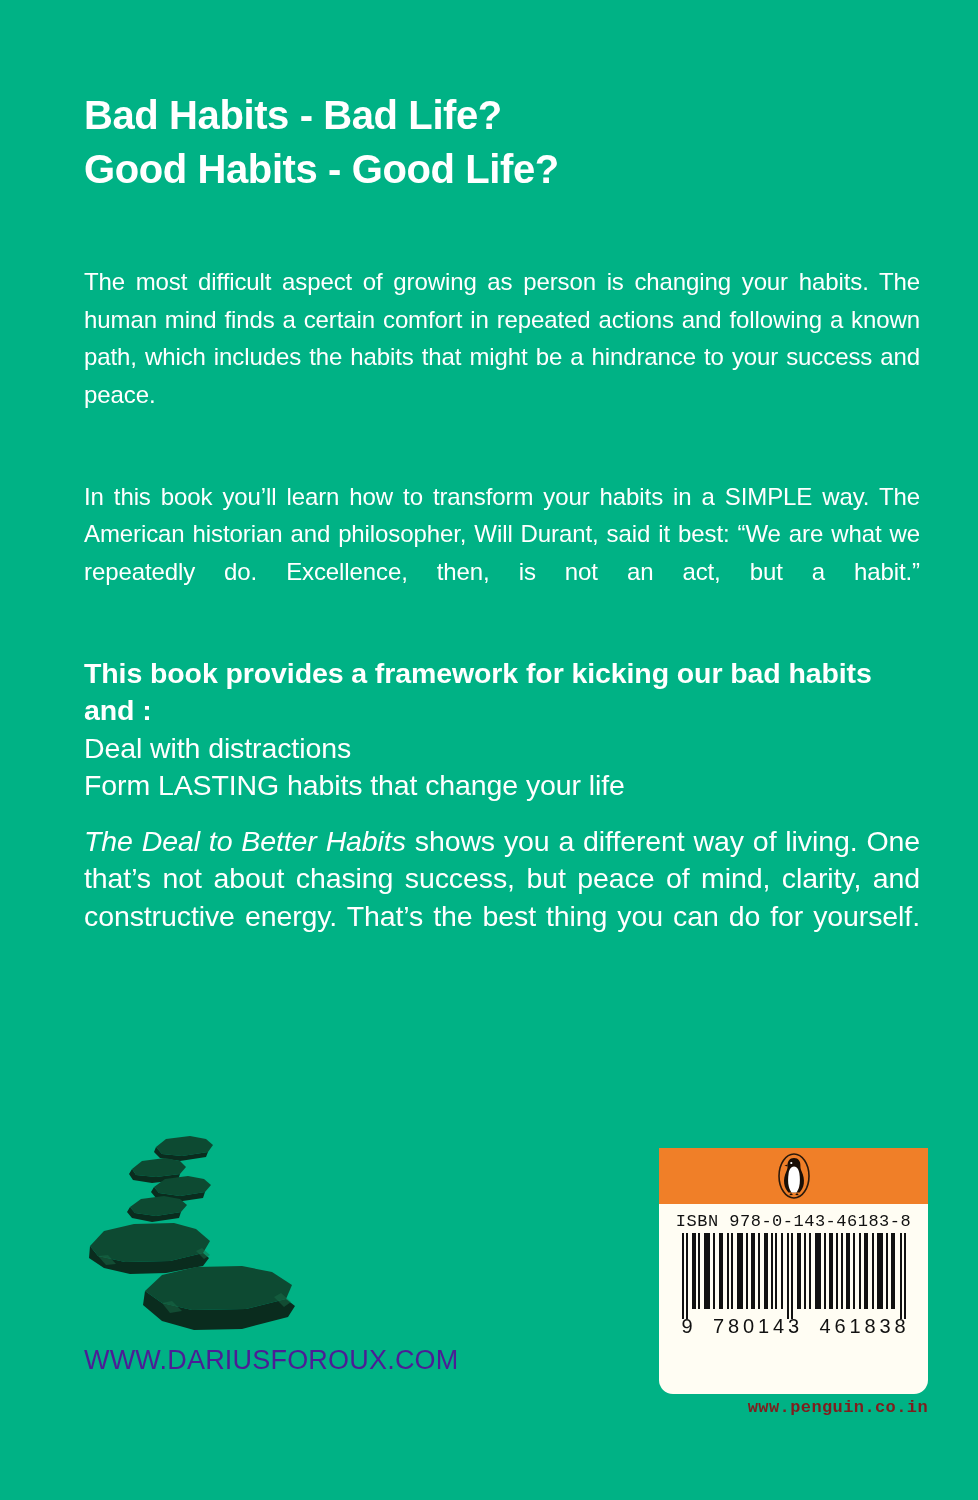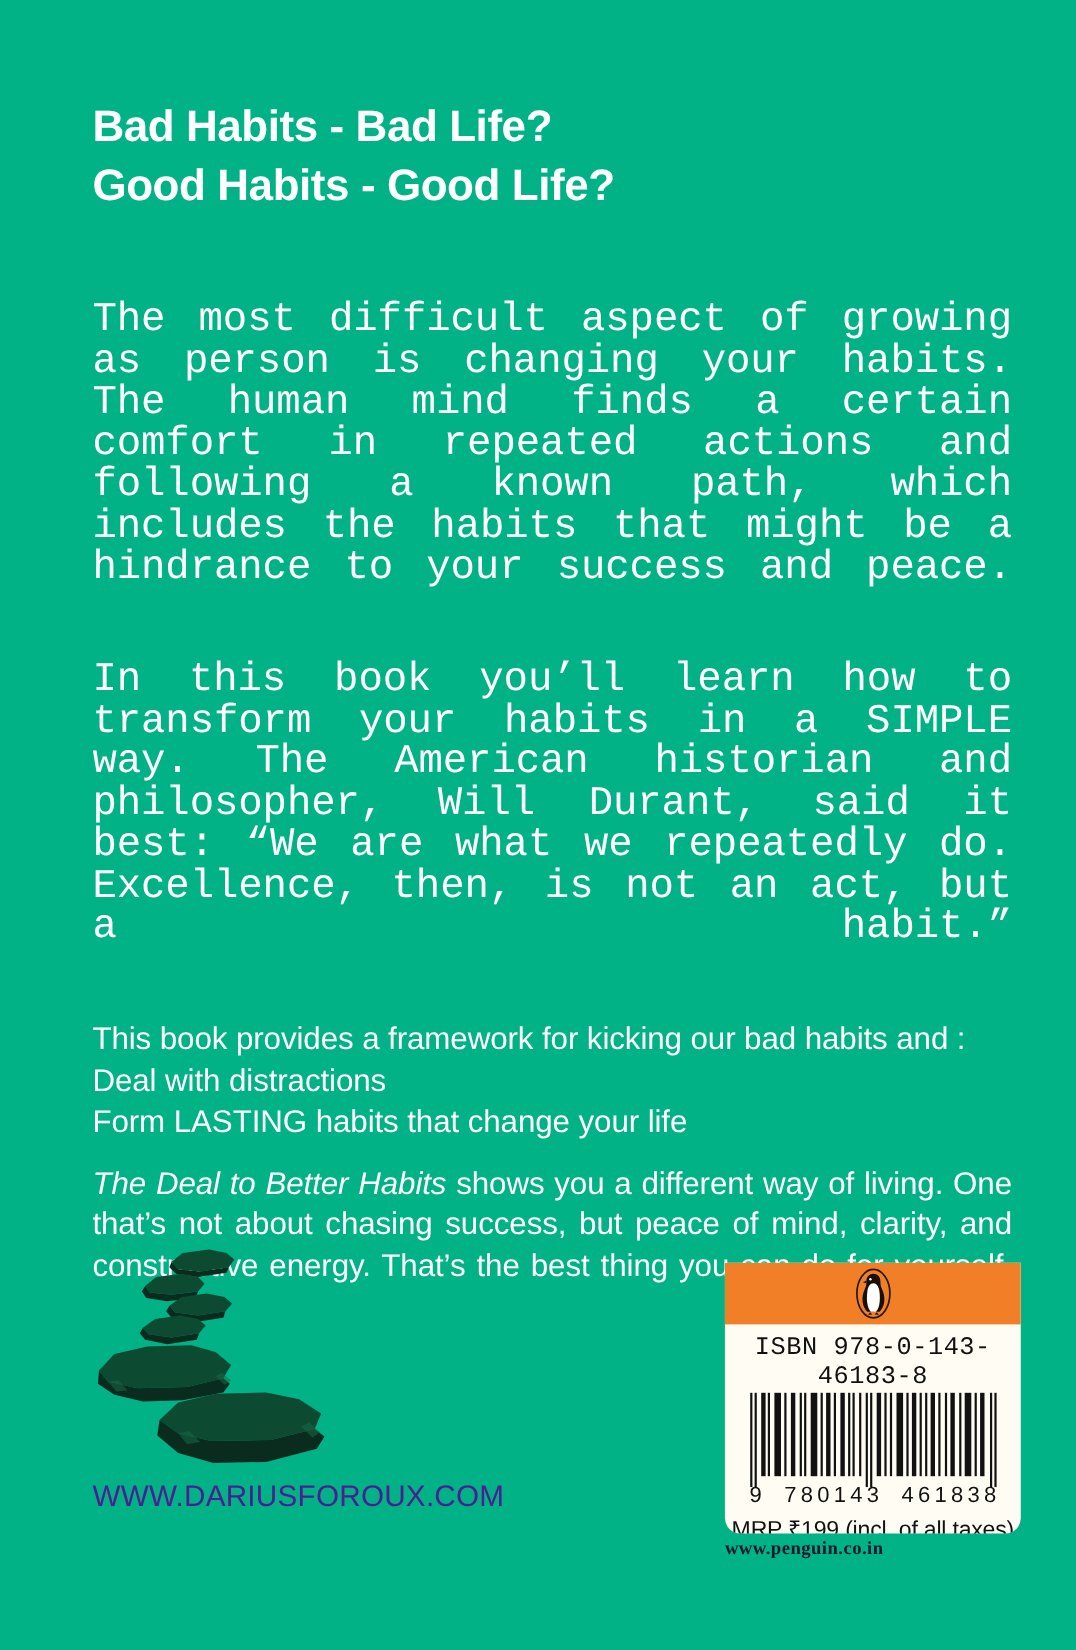--- a/index.html
+++ b/index.html
@@ -37,39 +37,38 @@
 
   
   .body-copy {
     position: absolute;
     left: 84px;
     top: 263px;
     width: 836px;
     color: #ffffff;
   }
   .para {
-    font-size: 37px;
+    font-size: 24px;
     line-height: 37.5px;
     text-align: justify;
-    margin: 10px 0 27px 0;
+    margin: 0 0 27px 0;
     letter-spacing: -0.1px;
-    font-family: Liberation Mono, monospace;
   }
   .para:after {
     content: "";
     display: inline-block;
     width: 100%;
   }
 
   .block-gap { height: 18px; }
 
   .framework-head {
     font-size: 28.5px;
     line-height: 37.5px;
-    font-weight: normal;
+    font-weight: bold;
     margin: 0;
     letter-spacing: -0.1px;
   }
   .bullet-line {
     font-size: 28.5px;
     line-height: 37.5px;
     margin: 0;
     letter-spacing: -0.1px;
   }
 
@@ -143,21 +142,21 @@
     background: #f07f28;
     display: flex;
     align-items: center;
     justify-content: center;
   }
   .penguin-logo { width: 34px; height: 48px; display: block; }
   .isbn-text {
     margin: 8px 0 2px 0;
     text-align: center;
     font-family: "Liberation Mono", "DejaVu Sans Mono", monospace;
-    font-size: 23px;
+    font-size: 17px;
     color: #111111;
     letter-spacing: 0.5px;
   }
   .bars {
     margin: 0 auto;
     width: 232px;
     height: 86px;
     display: block;
   }
   .ean-digits {
@@ -179,23 +178,23 @@
     text-align: center;
     font-size: 21px;
     color: #111111;
     letter-spacing: -0.2px;
   }
   .penguin-url {
     position: absolute;
     left: 35px;
     top: 250px;
     width: 269px;
-    text-align: left;
-    color: #0f172a;
-    font-family: Liberation Serif, serif;
+    text-align: right;
+    color: #7f1d1d;
+    font-family: Liberation Mono, monospace;
     font-size: 17px;
     font-weight: bold;
     letter-spacing: 0.4px;
   }
 </style>
 </head>
 <body>
 
 <div class="cover">
 
@@ -333,19 +332,18 @@
         <div class="grp">
             <span>4</span>
             <span>6</span>
             <span>1</span>
             <span>8</span>
             <span>3</span>
             <span>8</span>
           </div>
       </div>
 
-      <div class="mrp-text">MRP ₹199 (incl. of all taxes)</div>
     </div>
 
     <div class="penguin-url">www.penguin.co.in</div>
   </div>
 
 </div>
 
 </body></html>

